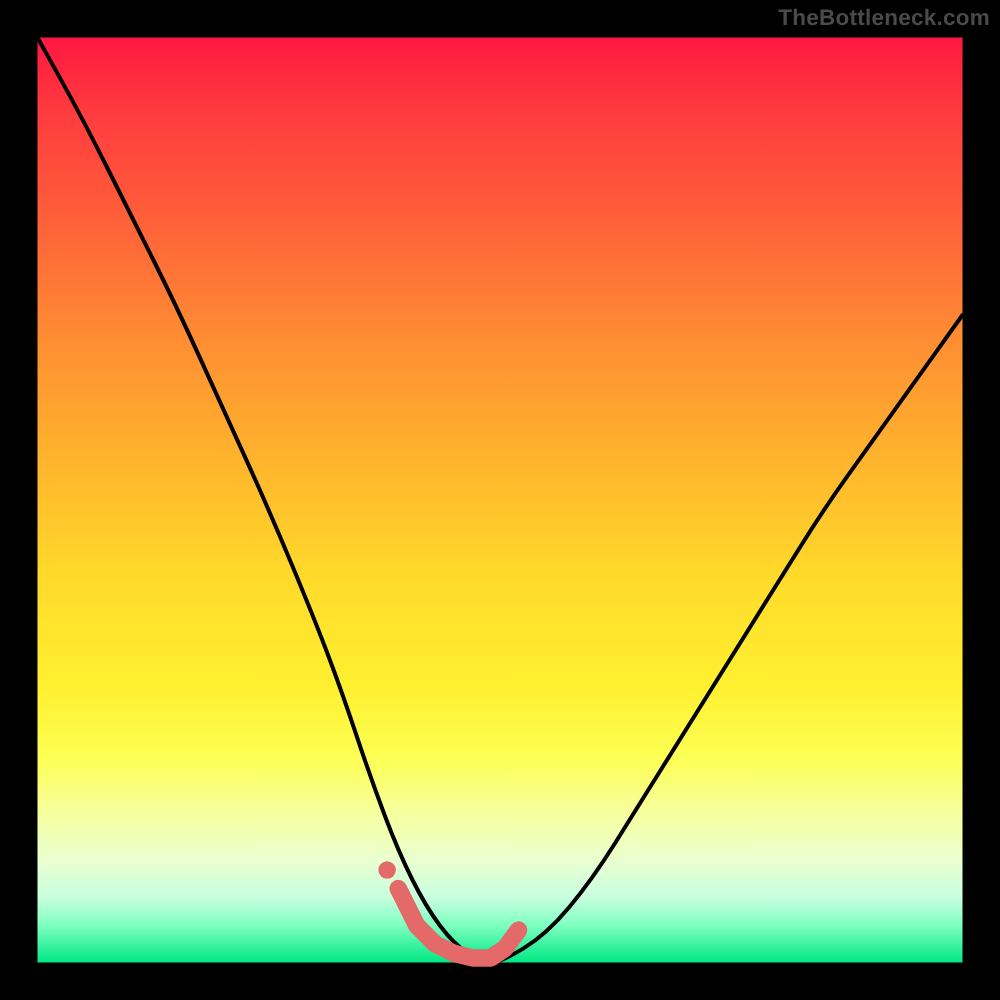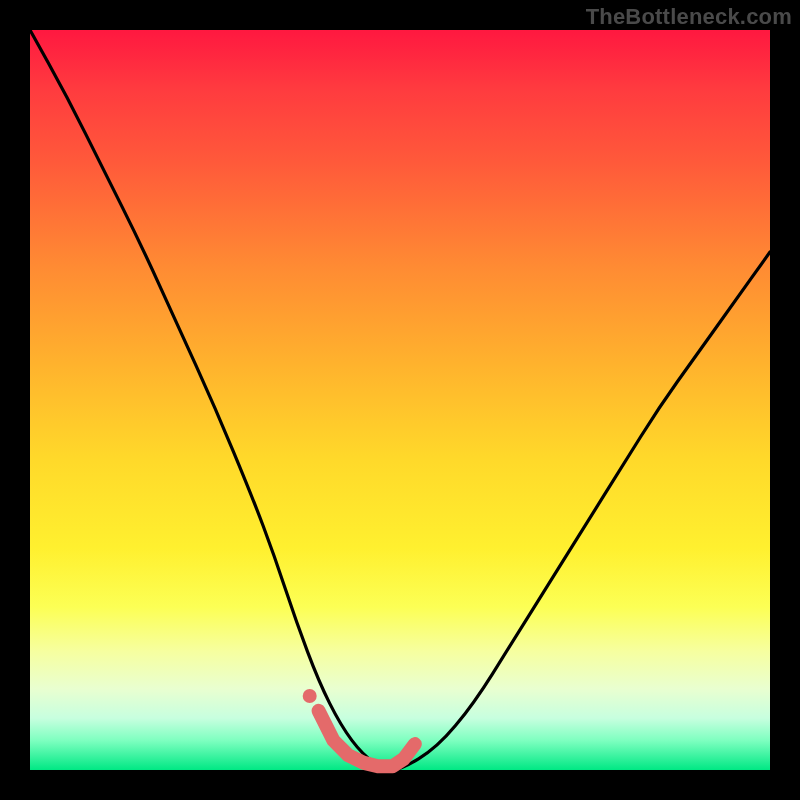--- a/index.html
+++ b/index.html
@@ -40,21 +40,21 @@
       #c7ffdf 93%,
       #7effc0 96%,
       #00e884 100%
     );
   }
   .attribution {
     position: absolute;
     top: 4px;
     right: 8px;
     color: #4a4a4a;
-    font-size: 22px;
+    font-size: 18px;
     font-weight: 600;
     letter-spacing: 0.2px;
     user-select: none;
   }
   svg.curve {
     position: absolute;
     left: 0;
     top: 0;
     width: 740px;
     height: 740px;

